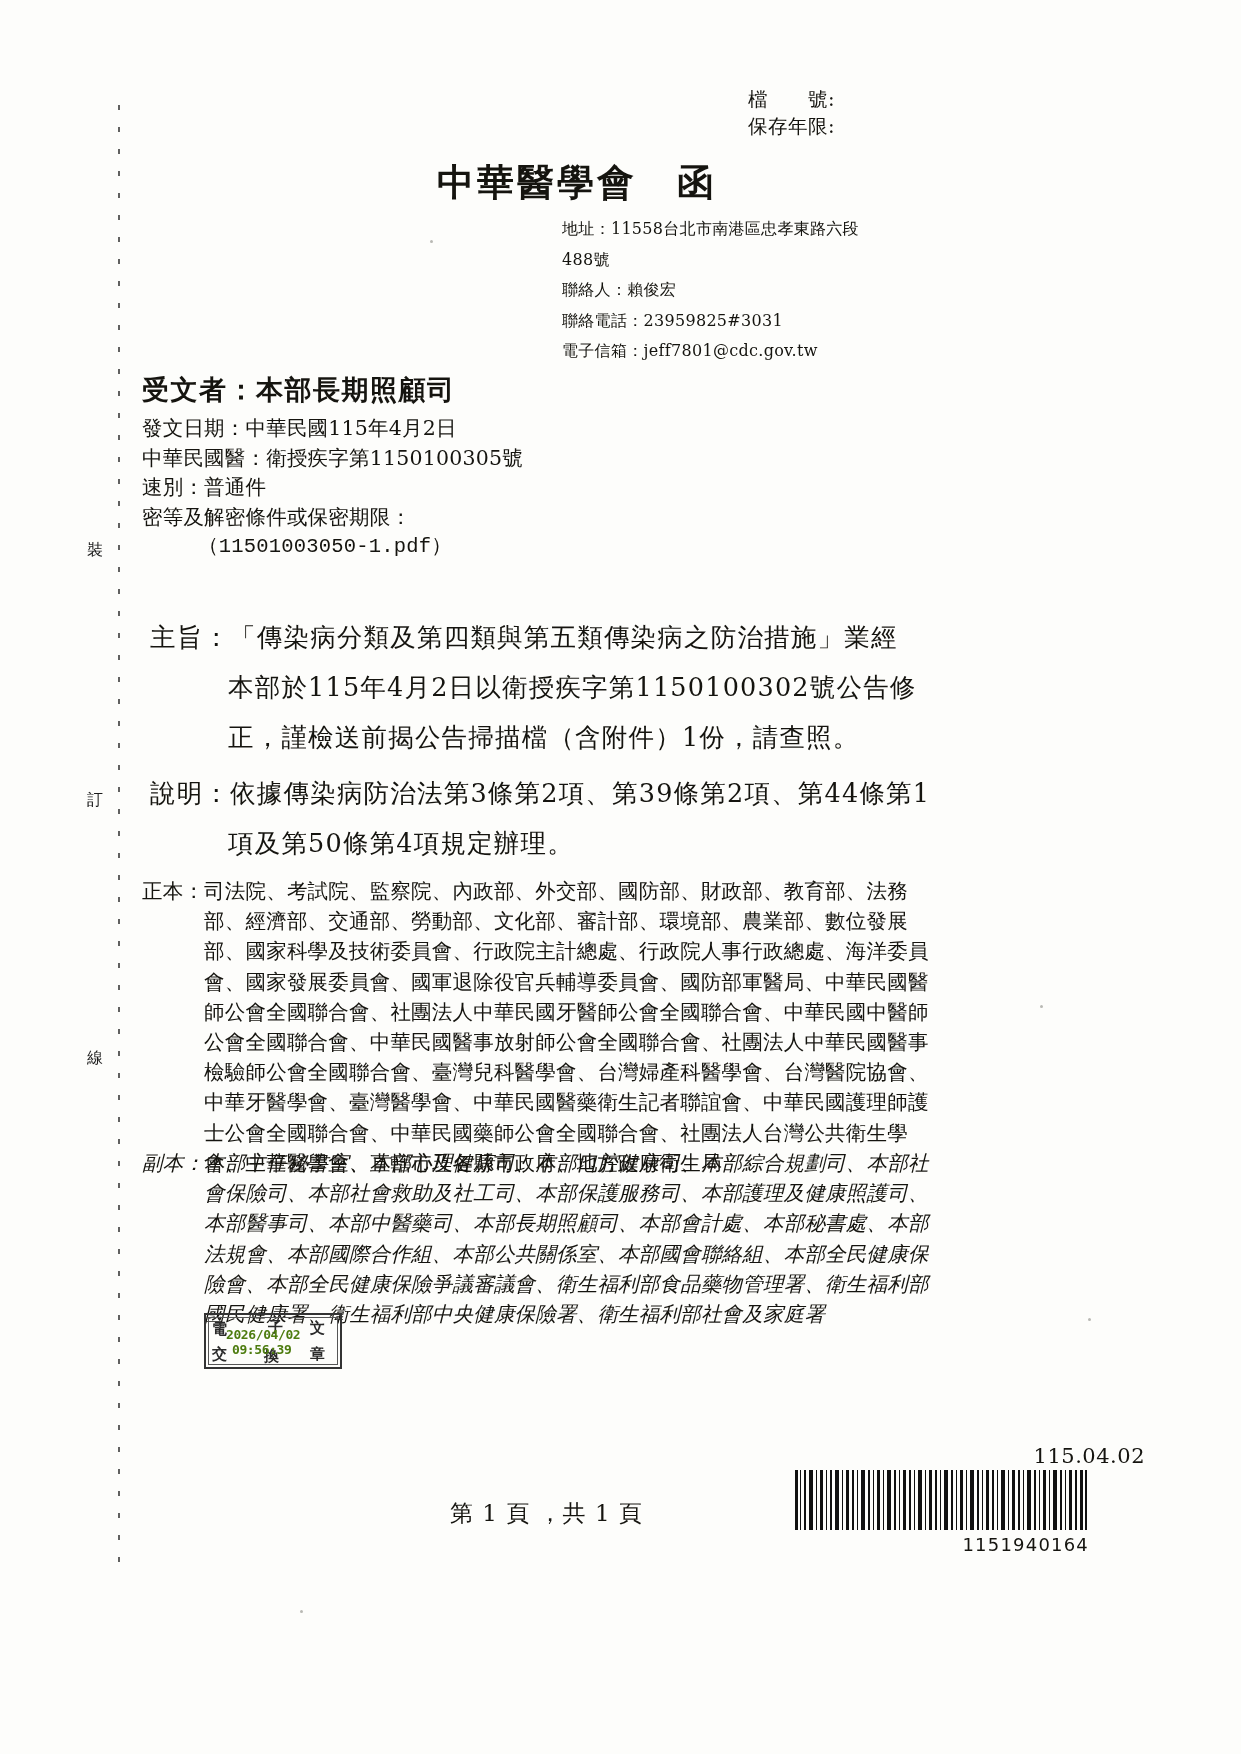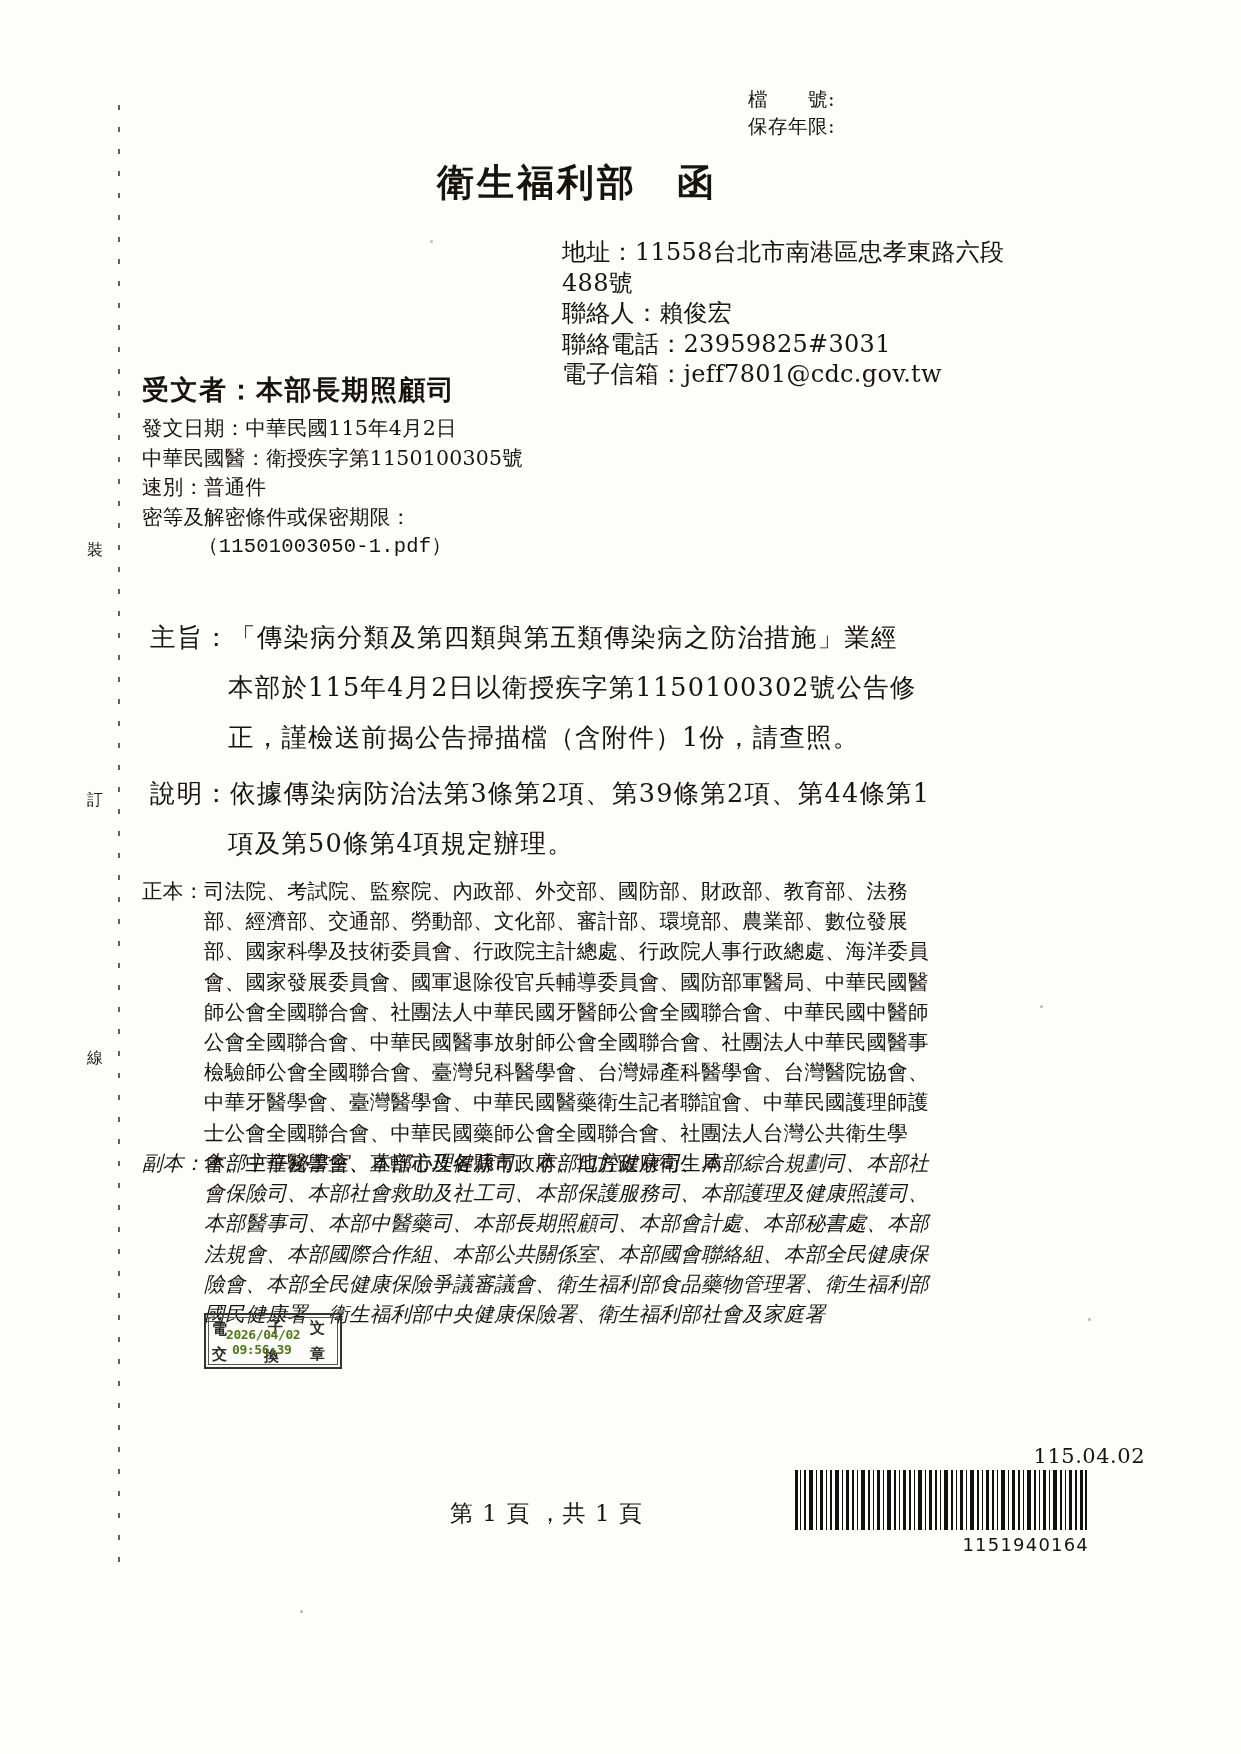--- a/index.html
+++ b/index.html
@@ -61,24 +61,23 @@
     font-weight: 700;
     letter-spacing: 3px;
     white-space: pre;
   }
 
   
   .contact {
     position: absolute;
     left: 562px;
     top: 214px;
-    font-size: 24px;
+    font-size: 16px;
     line-height: 30.5px;
     letter-spacing: .3px;
-    margin-top: 23px;
   }
   .contact div { white-space: pre; }
 
   
   .recipient {
     position: absolute;
     left: 142px;
     top: 372px;
     font-size: 27px;
     font-weight: 700;
@@ -226,21 +225,21 @@
   <div class="rail"></div>
   <div class="rail-label l1">裝</div>
   <div class="rail-label l2">訂</div>
   <div class="rail-label l3">線</div>
 
   <div class="archive-box">
     <div>檔　　號:</div>
     <div>保存年限:</div>
   </div>
 
-  <div class="doc-title">衛生福利部　函</div>
+  <div class="doc-title">中華醫學會　函</div>
 
   <div class="contact">
     <div>地址：11558台北市南港區忠孝東路六段</div>
     <div>488號</div>
     <div>聯絡人：賴俊宏</div>
     <div>聯絡電話：23959825#3031</div>
     <div>電子信箱：jeff7801@cdc.gov.tw</div>
   </div>
 
   <div class="recipient">受文者：本部長期照顧司</div>

